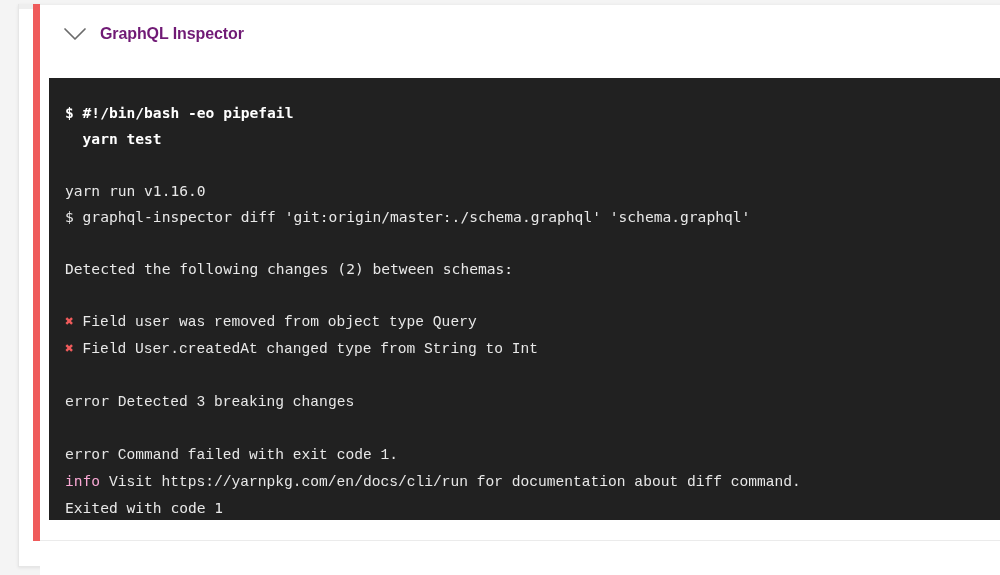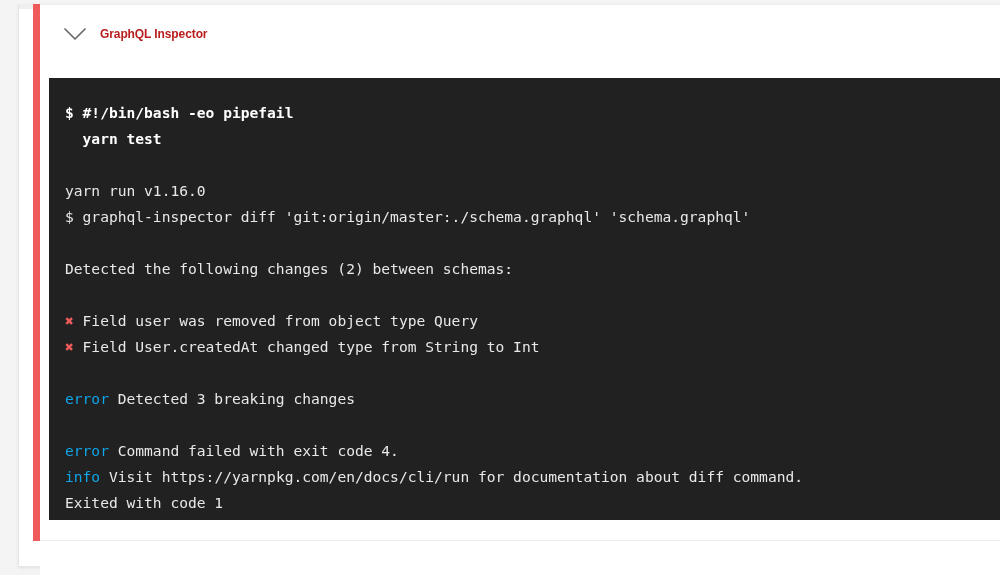--- a/index.html
+++ b/index.html
@@ -75,23 +75,23 @@
     align-items: center;
     justify-content: center;
     flex: 0 0 auto;
   }
   .collapse-icon svg {
     display: block;
   }
 
   .step-title {
     margin-left: 10px;
-    font-size: 12px;
+    font-size: 16px;
     font-weight: bold;
-    color: #b91c1c;
+    color: #701a75;
     letter-spacing: -0.1px;
     white-space: nowrap;
   }
 
   
   .log-block {
     position: absolute;
     left: 49px;
     top: 78px;
     right: -40px;
@@ -115,24 +115,24 @@
 
   .log-line.blank {
     height: 26px;
   }
 
   .log-line.bold {
     font-weight: bold;
     color: #ffffff;
   }
 
-  .tok-error  { color: #0ea5e9; }
-  .tok-info   { color: #0ea5e9; }
+  .tok-error  { color: #e5e5e5; }
+  .tok-info   { color: #f9a8d4; }
   .tok-mark   { color: #ef5b5b; font-weight: bold; }
-  .tok-plain  { color: #e8e8e8; }
+  .tok-plain  { color: #e8e8e8; font-family: Liberation Mono, monospace; }
 
   
   .step-divider {
     position: absolute;
     left: 40px;
     top: 540px;
     right: 0;
     height: 1px;
     background: #ebebeb;
   }
@@ -174,21 +174,21 @@
         <div class="log-line">yarn run v1.16.0</div>
         <div class="log-line">$ graphql-inspector diff 'git:origin/master:./schema.graphql' 'schema.graphql'</div>
         <div class="log-line blank">&nbsp;</div>
         <div class="log-line">Detected the following changes (2) between schemas:</div>
         <div class="log-line blank">&nbsp;</div>
         <div class="log-line"><span class="tok-mark">✖</span><span class="tok-plain"> Field user was removed from object type Query</span></div>
         <div class="log-line"><span class="tok-mark">✖</span><span class="tok-plain"> Field User.createdAt changed type from String to Int</span></div>
         <div class="log-line blank">&nbsp;</div>
         <div class="log-line"><span class="tok-error">error</span><span class="tok-plain"> Detected 3 breaking changes</span></div>
         <div class="log-line blank">&nbsp;</div>
-        <div class="log-line"><span class="tok-error">error</span><span class="tok-plain"> Command failed with exit code 4.</span></div>
+        <div class="log-line"><span class="tok-error">error</span><span class="tok-plain"> Command failed with exit code 1.</span></div>
         <div class="log-line"><span class="tok-info">info</span><span class="tok-plain"> Visit https://yarnpkg.com/en/docs/cli/run for documentation about diff command.</span></div>
         <div class="log-line">Exited with code 1</div>
       </div>
   </div>
 
   <div class="step-divider"></div>
   <div class="card-footer"></div>
 
 </div>
 

